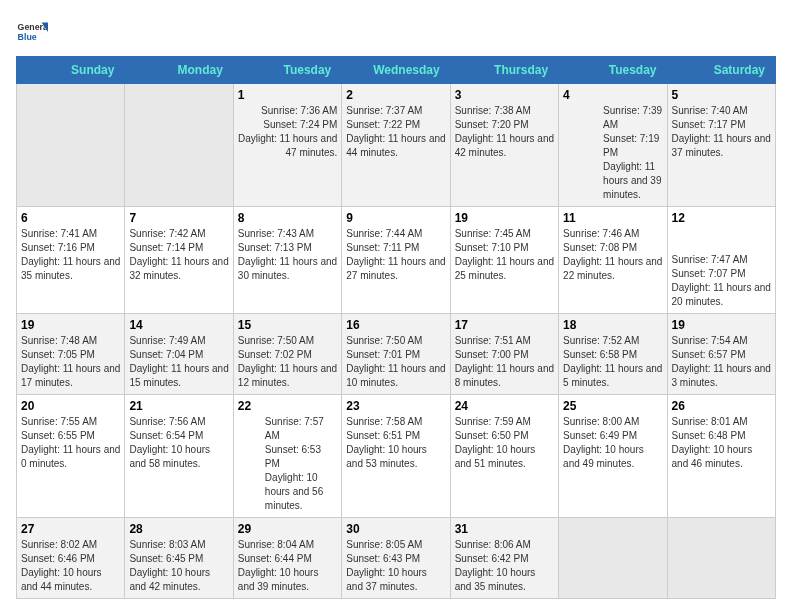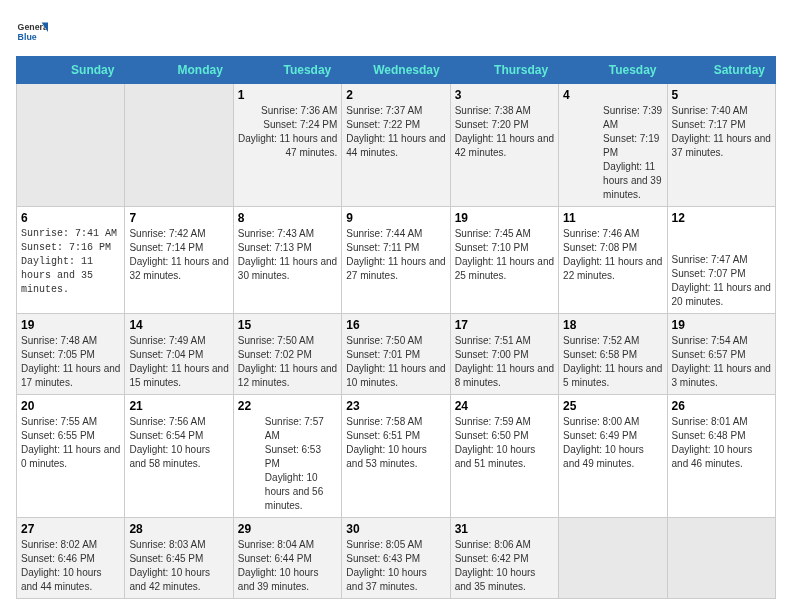--- a/index.html
+++ b/index.html
@@ -153,21 +153,21 @@
         <td>
           <span class="day-number">5</span>
           <div class="day-content" style="white-space: pre-line;">Sunrise: 7:40 AM
 Sunset: 7:17 PM
 Daylight: 11 hours and 37 minutes.</div>
         </td>
       </tr>
       <tr>
         <td>
           <span class="day-number">6</span>
-          <div class="day-content" style="white-space: pre-line; font-family: Liberation Mono, monospace;">Sunrise: 7:41 AM
+          <div class="day-content" style="white-space: pre-line;">Sunrise: 7:41 AM
 Sunset: 7:16 PM
 Daylight: 11 hours and 35 minutes.</div>
         </td>
         <td>
           <span class="day-number">7</span>
           <div class="day-content" style="white-space: pre-line;">Sunrise: 7:42 AM
 Sunset: 7:14 PM
 Daylight: 11 hours and 32 minutes.</div>
         </td>
         <td>

